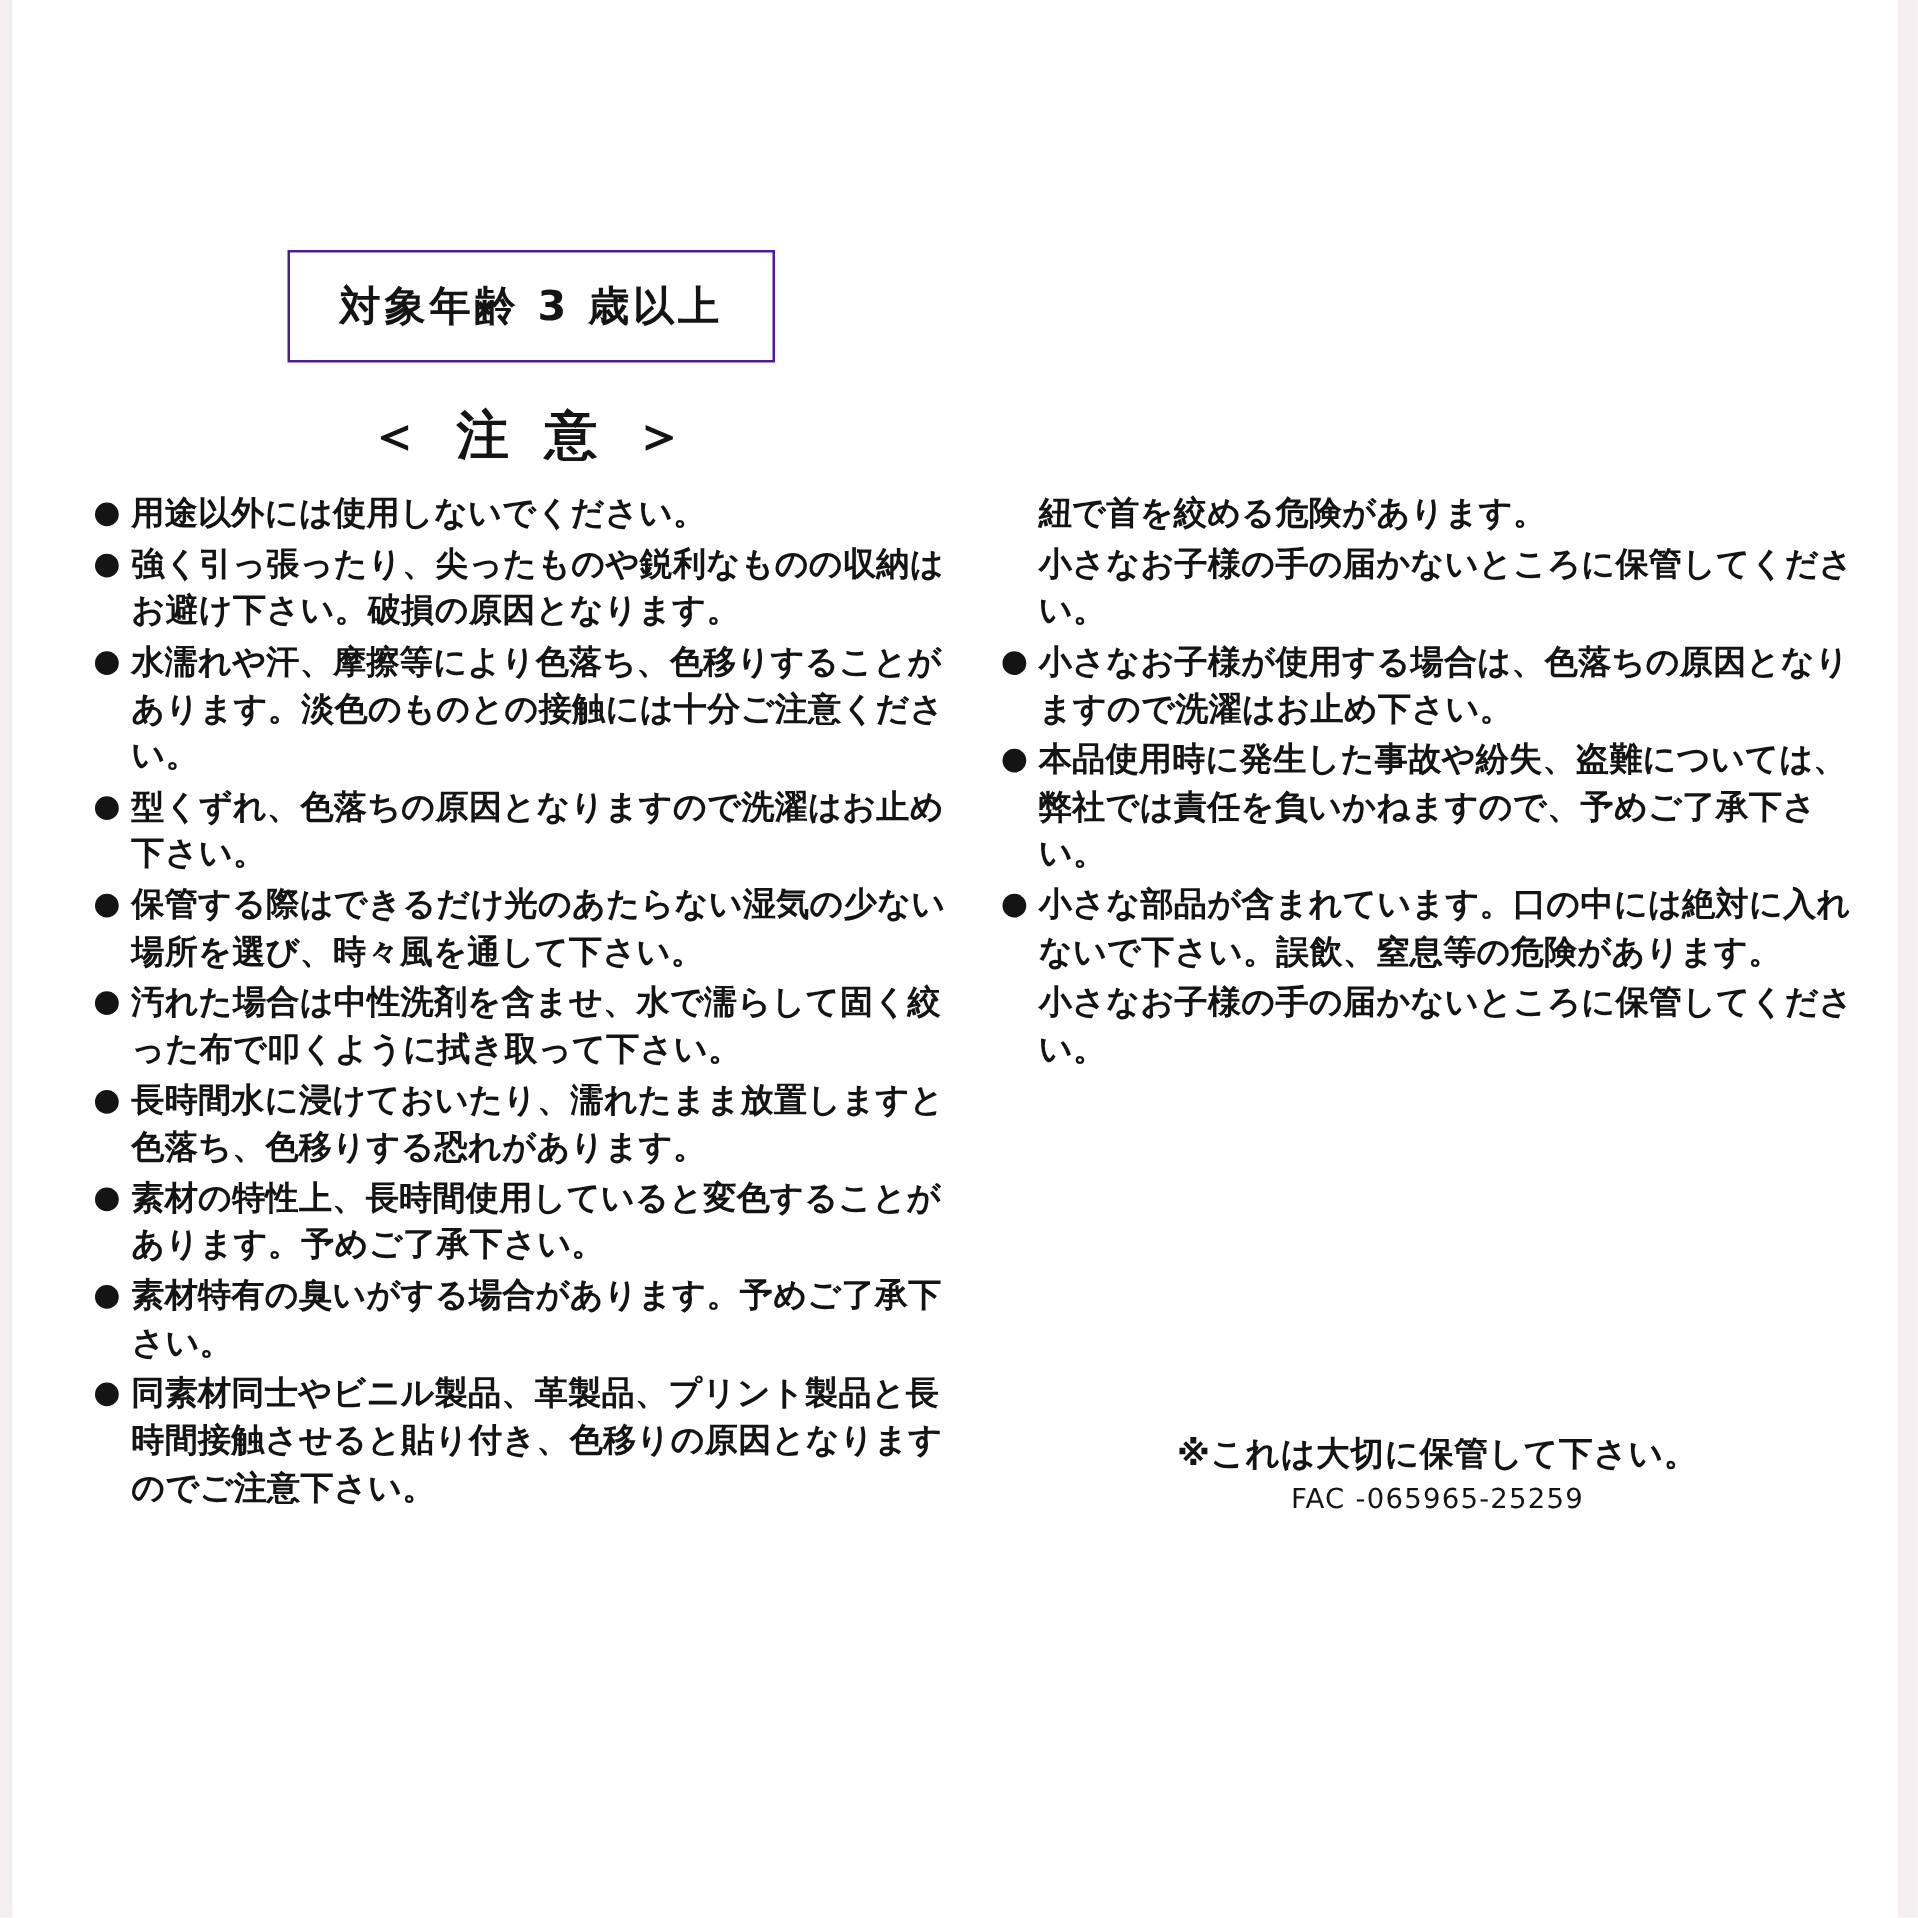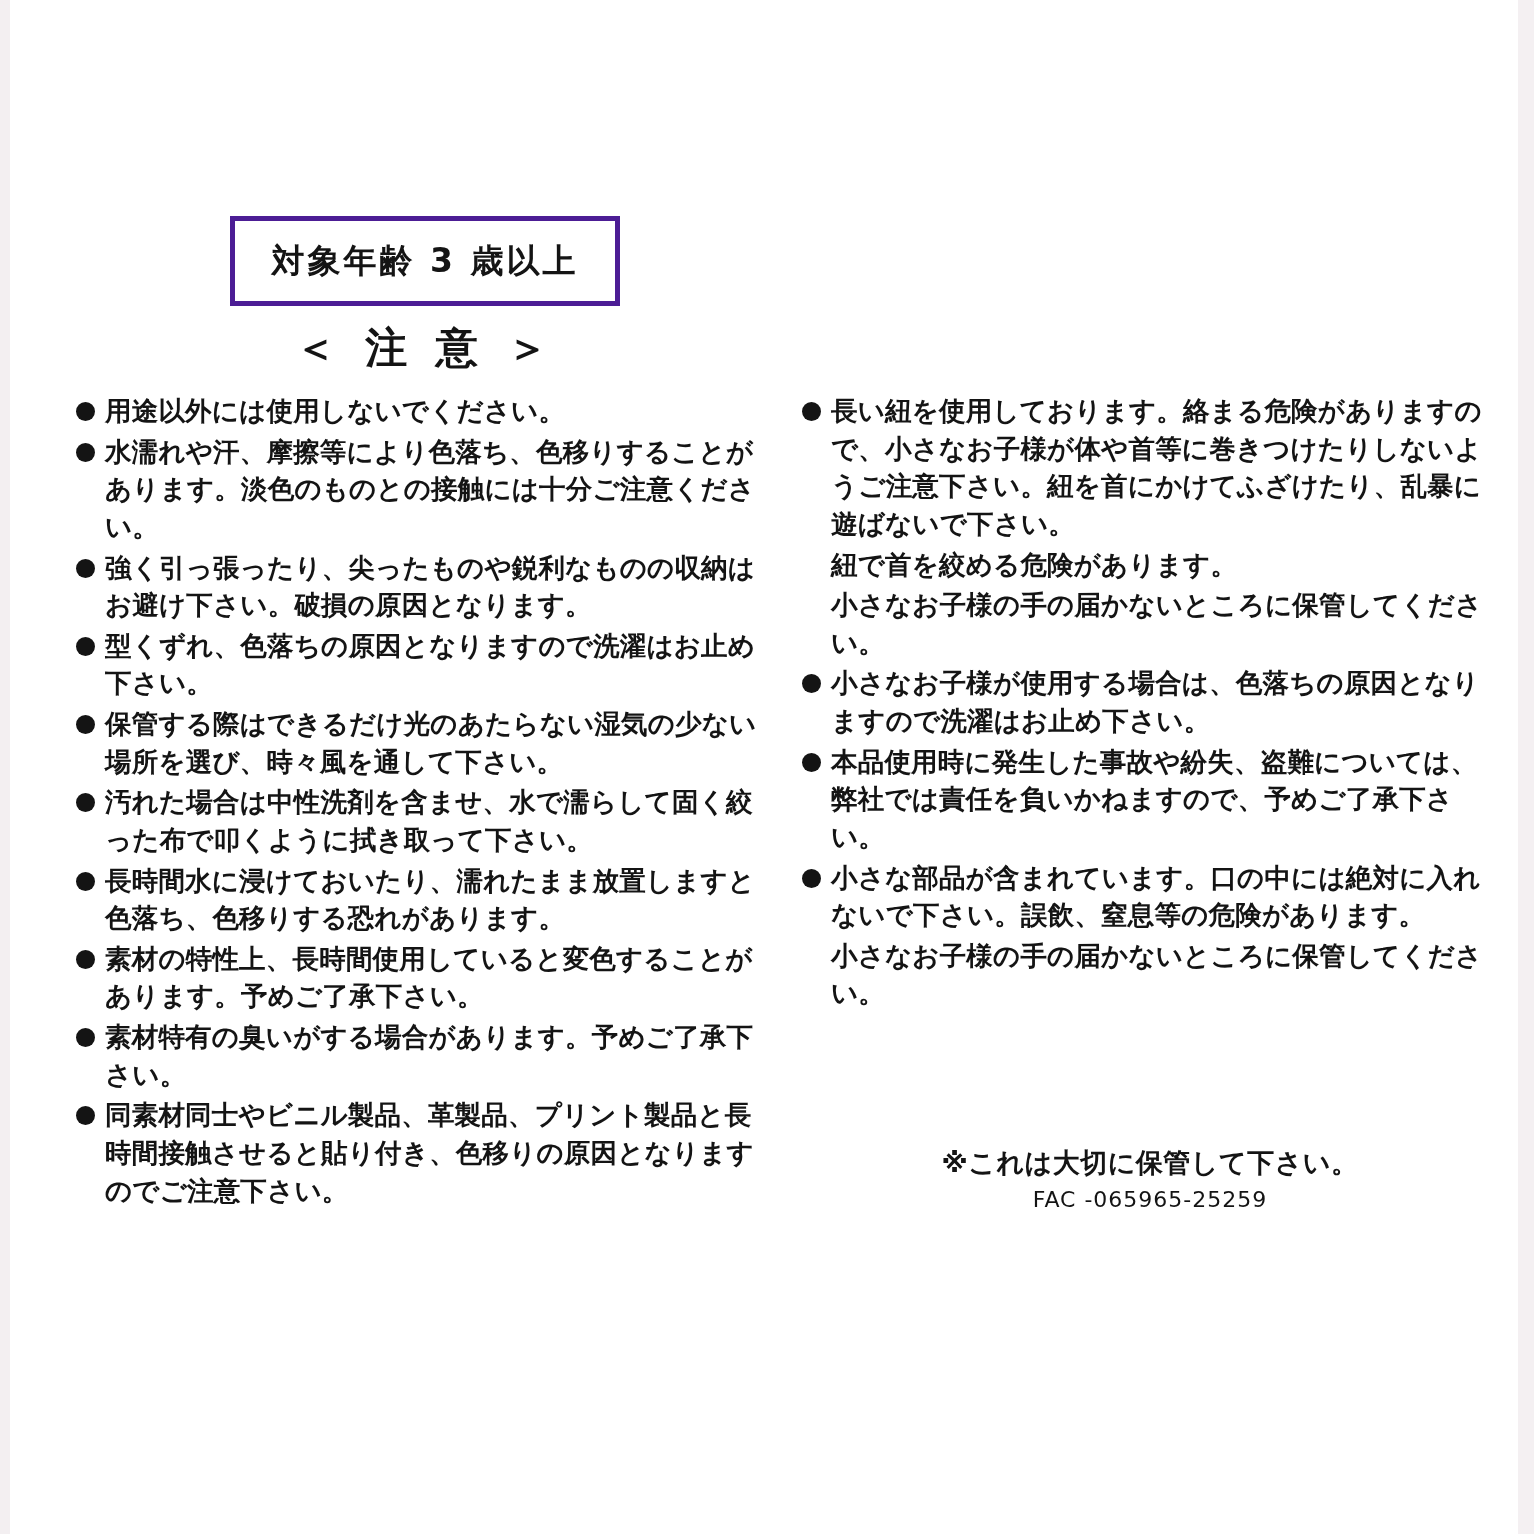--- a/index.html
+++ b/index.html
@@ -38,24 +38,24 @@
     left: 10px;
     right: 16px;
     top: 0;
     bottom: 0;
     background: #ffffff;
   }
 
   .age-box {
     position: absolute;
     left: 230px;
-    top: 216px;
+    top: 200px;
     width: 390px;
     height: 90px;
-    border: 5px solid #4c1d95;
+    border: 2px solid #4c1d95;
     box-sizing: border-box;
     display: flex;
     align-items: center;
     justify-content: center;
   }
   .age-box-text {
     font-size: 33px;
     letter-spacing: 3px;
     font-weight: 600;
     color: #141414;
@@ -160,35 +160,34 @@
   <div class="age-box">
     <span class="age-box-text">対象年齢 3 歳以上</span>
   </div>
 
   <div class="caution-title">＜ 注 意 ＞</div>
 
   <div class="columns">
     <div class="col col-left">
       <ul class="notes">
         <li>用途以外には使用しないでください。</li>
+        <li>強く引っ張ったり、尖ったものや鋭利なものの収納はお避け下さい。破損の原因となります。</li>
         <li>水濡れや汗、摩擦等により色落ち、色移りすることがあります。淡色のものとの接触には十分ご注意ください。</li>
-        <li>強く引っ張ったり、尖ったものや鋭利なものの収納はお避け下さい。破損の原因となります。</li>
         <li>型くずれ、色落ちの原因となりますので洗濯はお止め下さい。</li>
         <li>保管する際はできるだけ光のあたらない湿気の少ない場所を選び、時々風を通して下さい。</li>
         <li>汚れた場合は中性洗剤を含ませ、水で濡らして固く絞った布で叩くように拭き取って下さい。</li>
         <li>長時間水に浸けておいたり、濡れたまま放置しますと色落ち、色移りする恐れがあります。</li>
         <li>素材の特性上、長時間使用していると変色することがあります。予めご了承下さい。</li>
         <li>素材特有の臭いがする場合があります。予めご了承下さい。</li>
         <li>同素材同士やビニル製品、革製品、プリント製品と長時間接触させると貼り付き、色移りの原因となりますのでご注意下さい。</li>
       </ul>
     </div>
 
     <div class="col col-right">
       <ul class="notes">
-        <li>長い紐を使用しております。絡まる危険がありますので、小さなお子様が体や首等に巻きつけたりしないようご注意下さい。紐を首にかけてふざけたり、乱暴に遊ばないで下さい。</li>
         <li class="no-bullet">紐で首を絞める危険があります。</li>
         <li class="no-bullet">小さなお子様の手の届かないところに保管してください。</li>
         <li>小さなお子様が使用する場合は、色落ちの原因となりますので洗濯はお止め下さい。</li>
         <li>本品使用時に発生した事故や紛失、盗難については、弊社では責任を負いかねますので、予めご了承下さい。</li>
         <li>小さな部品が含まれています。口の中には絶対に入れないで下さい。誤飲、窒息等の危険があります。</li>
         <li class="no-bullet">小さなお子様の手の届かないところに保管してください。</li>
       </ul>
     </div>
   </div>
 

